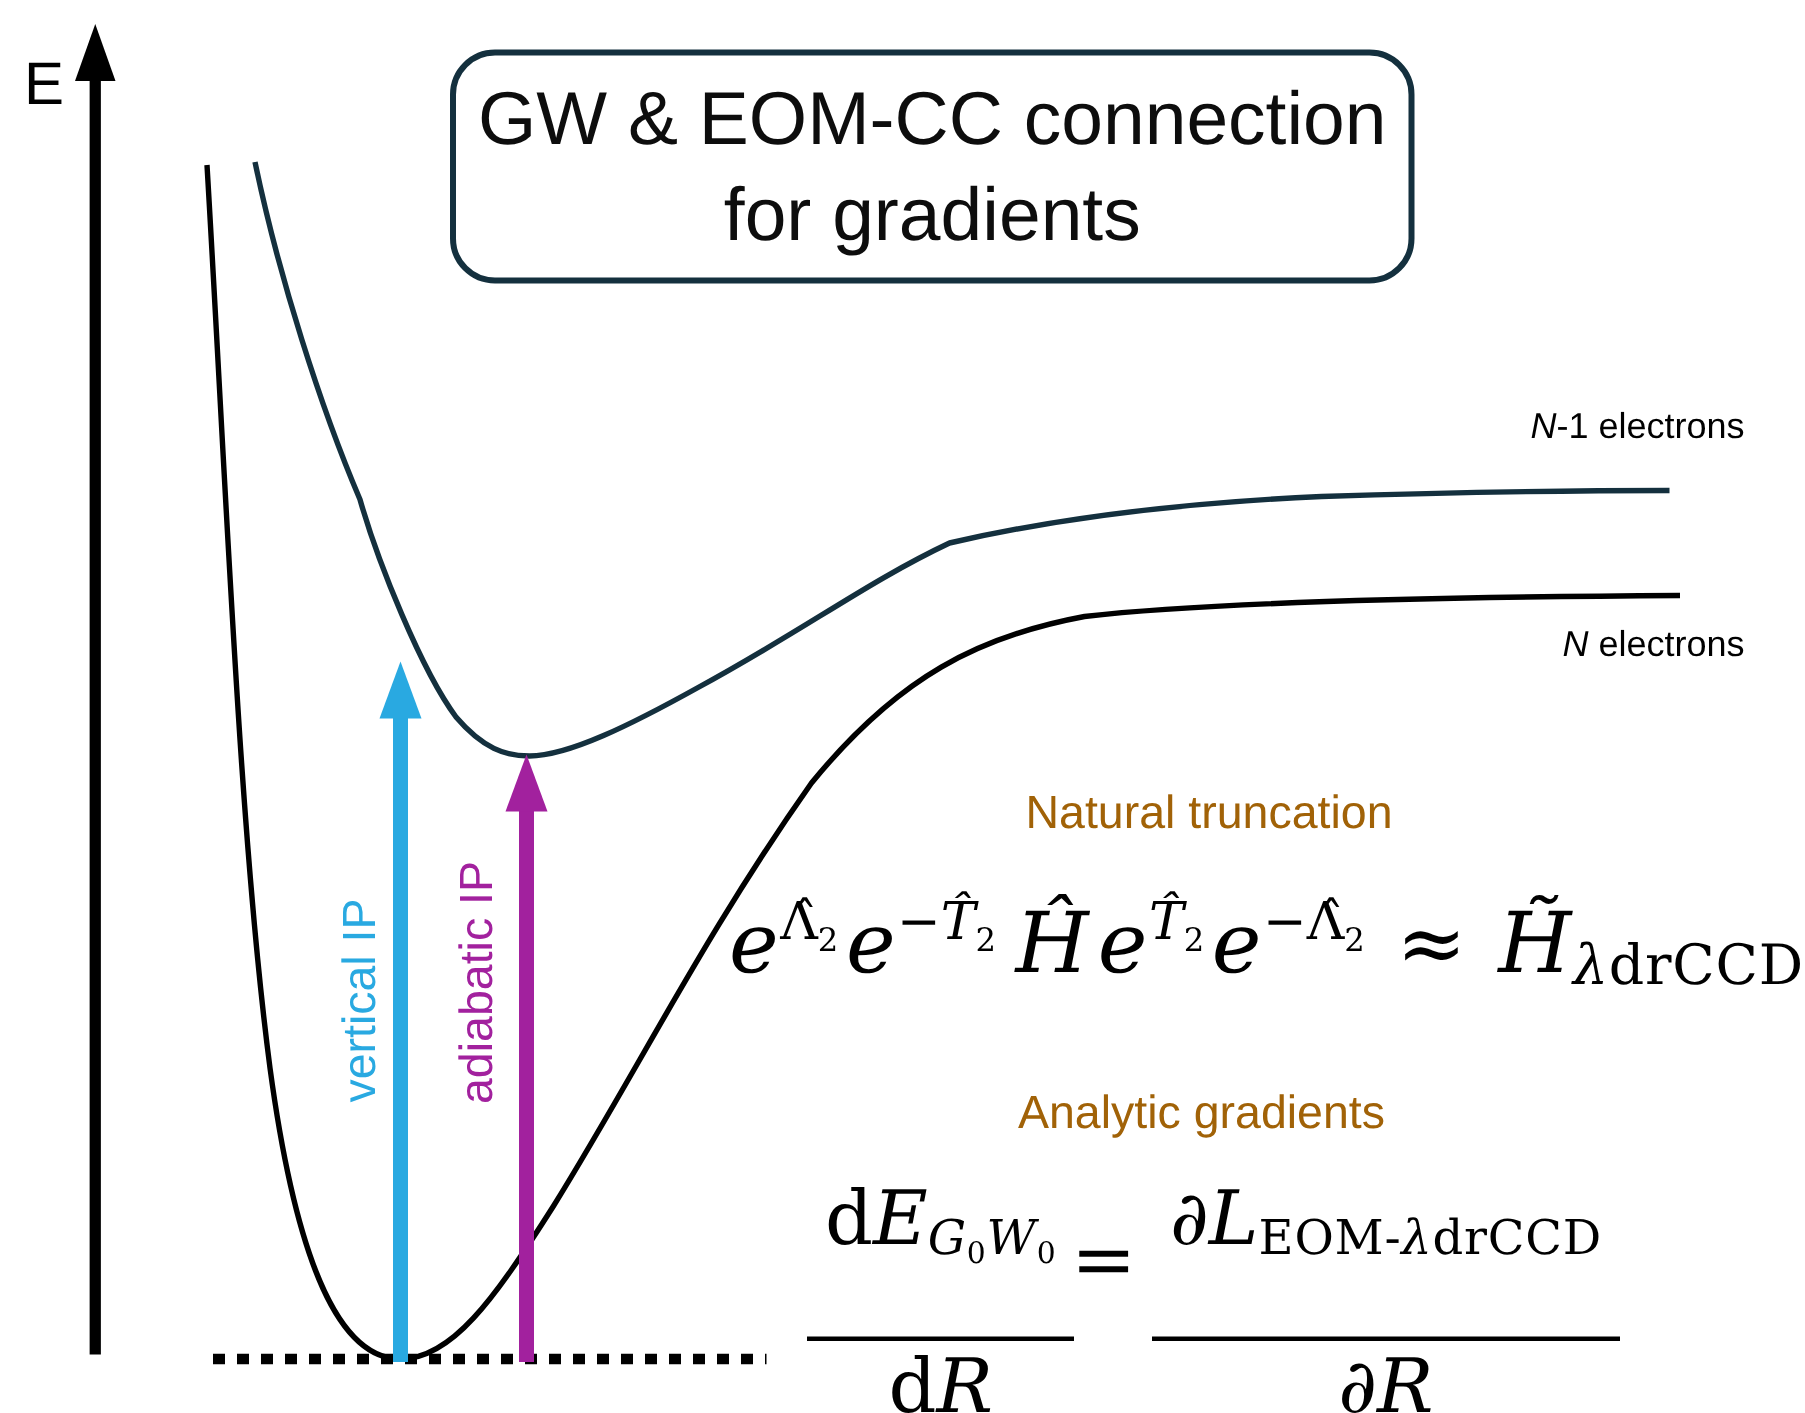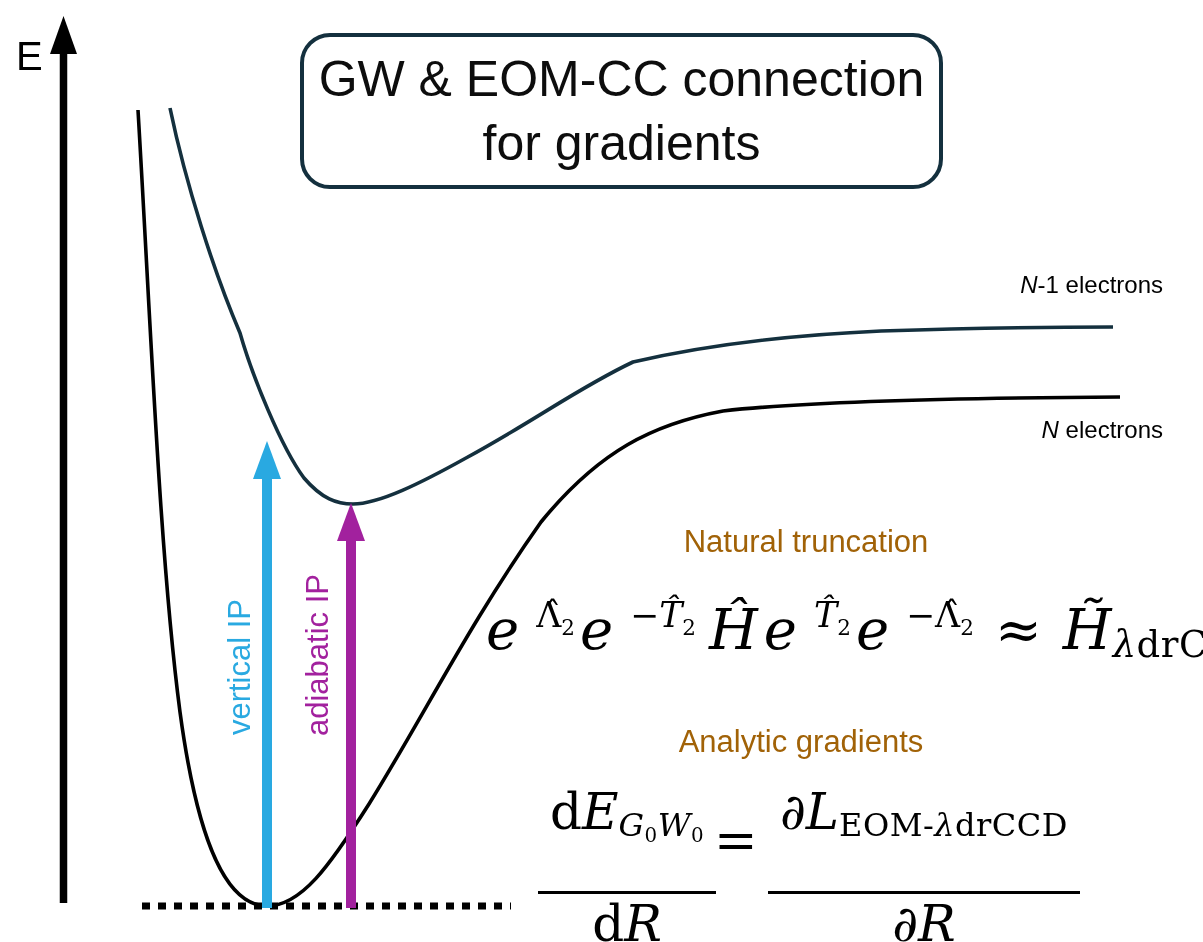--- a/index.html
+++ b/index.html
@@ -38,21 +38,21 @@
 
   
   .heading{width:330px;text-align:center;font-size:31px;color:#a16207;}
 
   
   .math{font-family:"DejaVu Serif","Liberation Serif",serif;color:#000;}
   .mi{font-style:italic;}
   .mr{font-style:normal;}
   .eq1{left:486px;top:602px;font-size:56px;line-height:1;letter-spacing:1px;}
   .eq1 .term{margin-right:5px;}
-  .sup{font-size:0.62em;position:relative;top:-0.62em;letter-spacing:0;margin-left:16px;}
+  .sup{font-size:0.62em;position:relative;top:-0.62em;letter-spacing:0;}
   .supsub{font-size:0.62em;position:relative;top:0.35em;}
   .sub1{font-size:0.66em;position:relative;top:0.22em;letter-spacing:0.5px;}
   .hop{margin-left:8px;margin-right:6px;}
   .approx{margin:0 20px 0 16px;}
 
   .frac{
     position:absolute;display:inline-flex;flex-direction:column;align-items:stretch;
     font-family:"DejaVu Serif","Liberation Serif",serif;font-size:50px;color:#000;gap:48px;
   }
   .frac .num{

